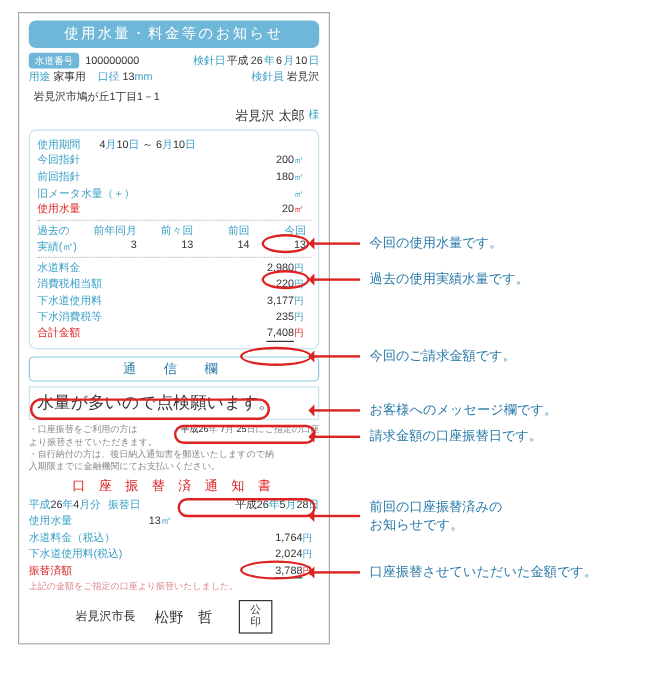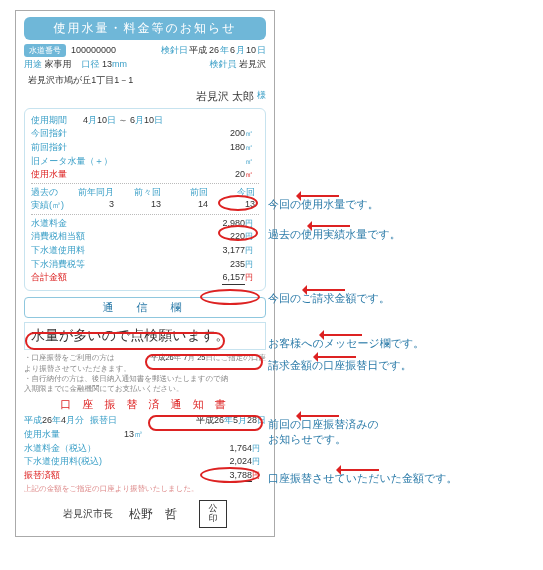--- a/index.html
+++ b/index.html
@@ -101,21 +101,20 @@
     gap: 16px;
     margin-top: 6px;
     font-size: 10px;
   }
   
   .anno {
     position: absolute;
     left: 260px;
     display: flex;
     align-items: center;
-    flex-direction: column;
   }
   .arrow-line {
     width: 40px; height: 2px; background: #d22;
     position: relative;
   }
   .arrow-line::before {
     content: "";
     position: absolute; left: -8px; top: -4px;
     border: 5px solid transparent;
     border-right-color: #d22;
@@ -251,21 +250,21 @@
         </div>
       <div class="row">
           <span class="lbl-cyan" style="width:90px">下水消費税等</span>
           <span class="sp"></span>
           <span class="val">235</span>
           <span class="unit-col">円</span>
         </div>
       <div class="row">
           <span class="lbl-red" style="width:90px">合計金額</span>
           <span class="sp"></span>
-          <span class="val" style="border-bottom:1px solid #333">6,157</span>
+          <span class="val" style="border-bottom:1px solid #333">7,408</span>
           <span class="unit-col" style="color:#d22">円</span>
         </div>
     </div>
 
     <div class="section-band">通　信　欄</div>
     <div class="msg-box">水量が多いので点検願います。</div>
     <div class="tiny" style="margin-top:3px">
       <div class="row">
         <span>・口座振替をご利用の方は</span>
         <span class="sp"></span>

